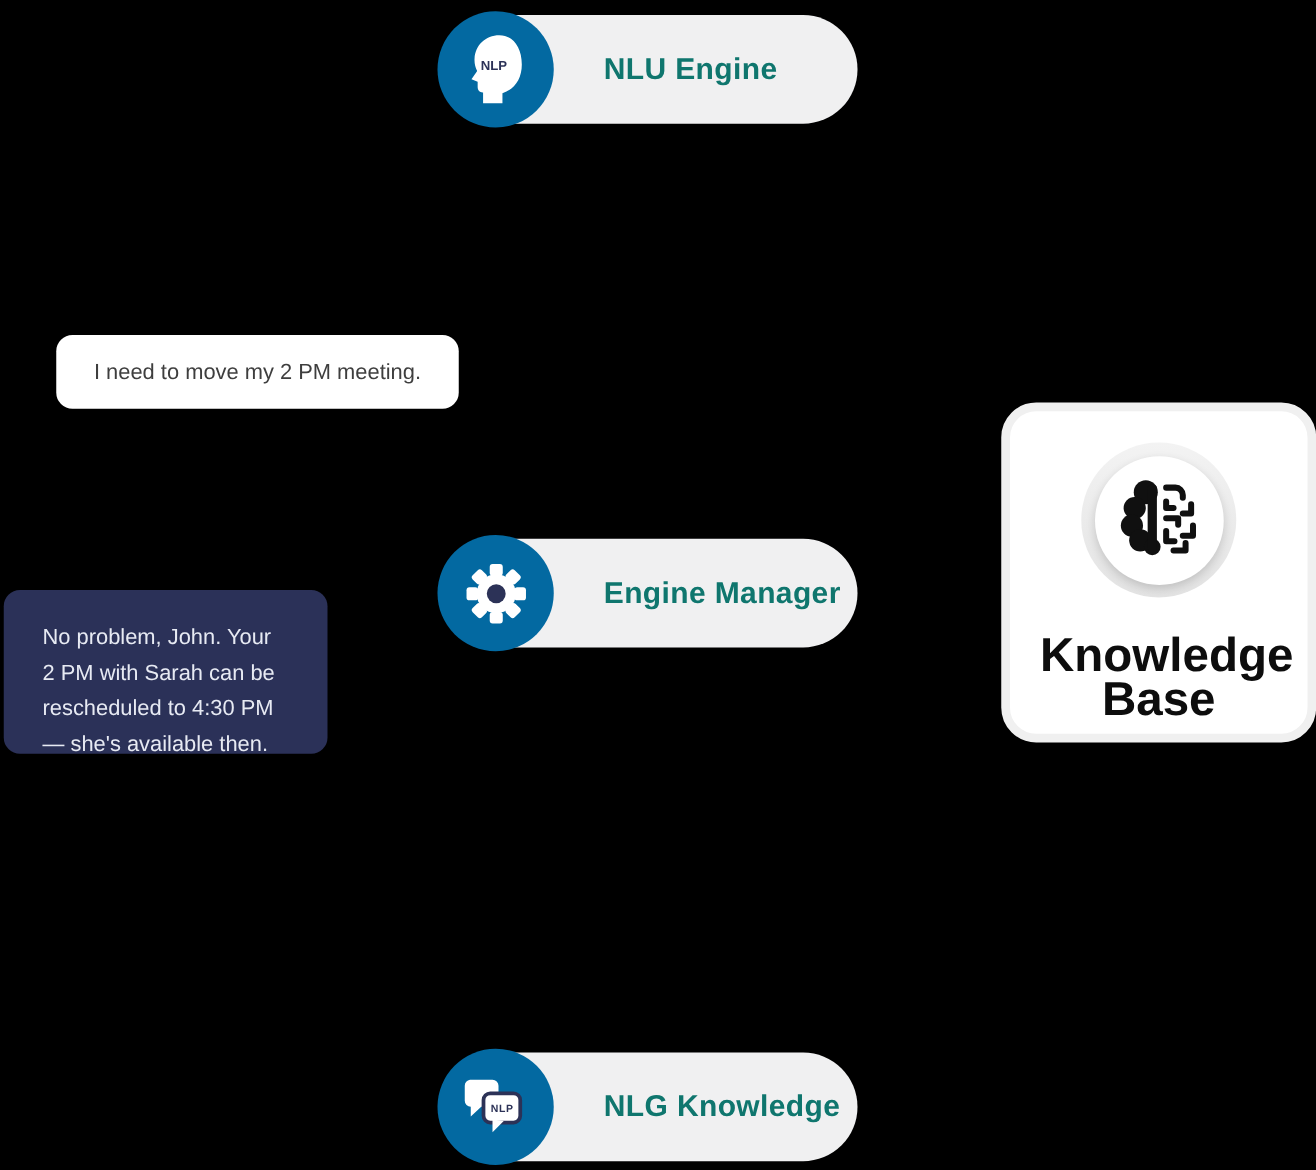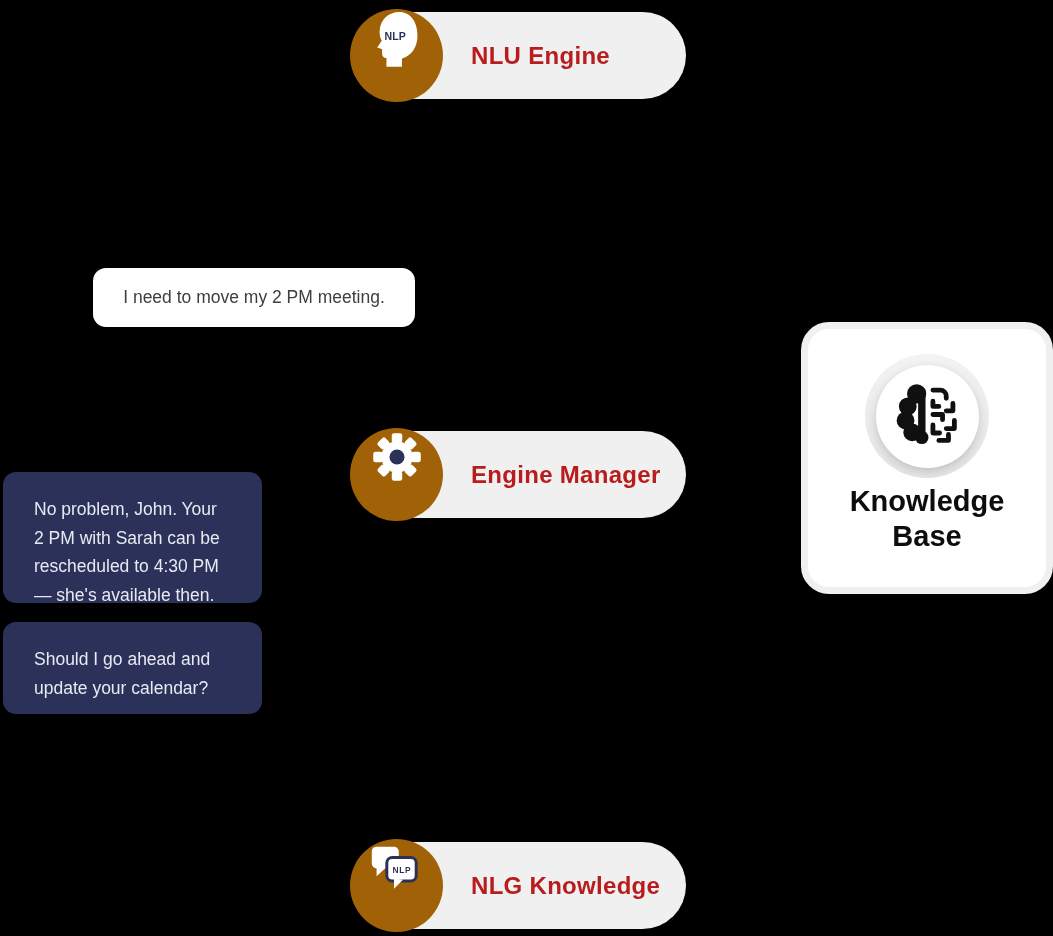--- a/index.html
+++ b/index.html
@@ -21,35 +21,35 @@
     background: #f0f0f1;
     border-radius: 44px;
   }
   .pill-circle {
     position: absolute;
     left: -1px;
     top: -3px;
     width: 93px;
     height: 93px;
     border-radius: 50%;
-    background: #a16207;
-    display: flex;
-    align-items: flex-start;
+    background: #0369a1;
+    display: flex;
+    align-items: center;
     justify-content: center;
   }
   .pill-label {
     position: absolute;
-    left: 120px;
+    left: 132px;
     top: 0;
     height: 100%;
     display: flex;
     align-items: center;
     font-size: 24px;
     font-weight: 700;
-    color: #b91c1c;
+    color: #0f766e;
     letter-spacing: 0.3px;
     white-space: nowrap;
   }
   #pill-nlu    { top: 12px; }
   #pill-dialog { top: 431px; }
   #pill-nlg    { top: 842px; }
 
   
   .user-bubble {
     position: absolute;
@@ -58,21 +58,20 @@
     width: 322px;
     height: 59px;
     background: #ffffff;
     border-radius: 13px;
     display: flex;
     align-items: center;
     justify-content: center;
     font-size: 17.5px;
     color: #3e3e3e;
     box-shadow: 0 2px 6px rgba(0,0,0,0.4);
-    margin-left: 48px;
   }
 
   
   .bot-bubble {
     position: absolute;
     left: 3px;
     width: 259px;
     background: #2b3158;
     border-radius: 13px;
     color: #e7eaf3;
@@ -110,23 +109,23 @@
     width: 103px;
     height: 103px;
     border-radius: 50%;
     background: #ffffff;
     box-shadow: 0 3px 8px rgba(0,0,0,0.16);
     display: flex;
     align-items: center;
     justify-content: center;
   }
   .kb-label {
-    margin-top: 6px;
+    margin-top: 30px;
     text-align: center;
-    font-size: 29px;
+    font-size: 38px;
     font-weight: 700;
     color: #0d0d0d;
     line-height: 35px;
     padding: 0 24px;
   }
 </style>
 </head>
 <body>
 
 <div id="stage">
@@ -162,23 +161,20 @@
         <circle cx="50" cy="50" r="13" fill="#2c3257"></circle>
       </svg>
     </div>
     <div class="pill-label">Engine Manager</div>
   </div>
 
   <div class="bot-bubble" id="bot-bubble-1">
     <span>No problem, John. Your 2 PM with Sarah can be rescheduled to 4:30 PM — she's available then.</span>
   </div>
 
-  <div class="bot-bubble" id="bot-bubble-2">
-    <span>Should I go ahead and update your calendar?</span>
-  </div>
 
   <div class="kb-card">
     <div class="kb-ring">
       <div class="kb-inner">
         <svg viewBox="0 0 100 100" width="74" height="78" aria-hidden="true">
           <g fill="#101010">
             <circle cx="36" cy="20" r="13"></circle>
             <circle cx="24" cy="37" r="12"></circle>
             <circle cx="21" cy="56" r="12"></circle>
             <circle cx="30" cy="72" r="12"></circle>

